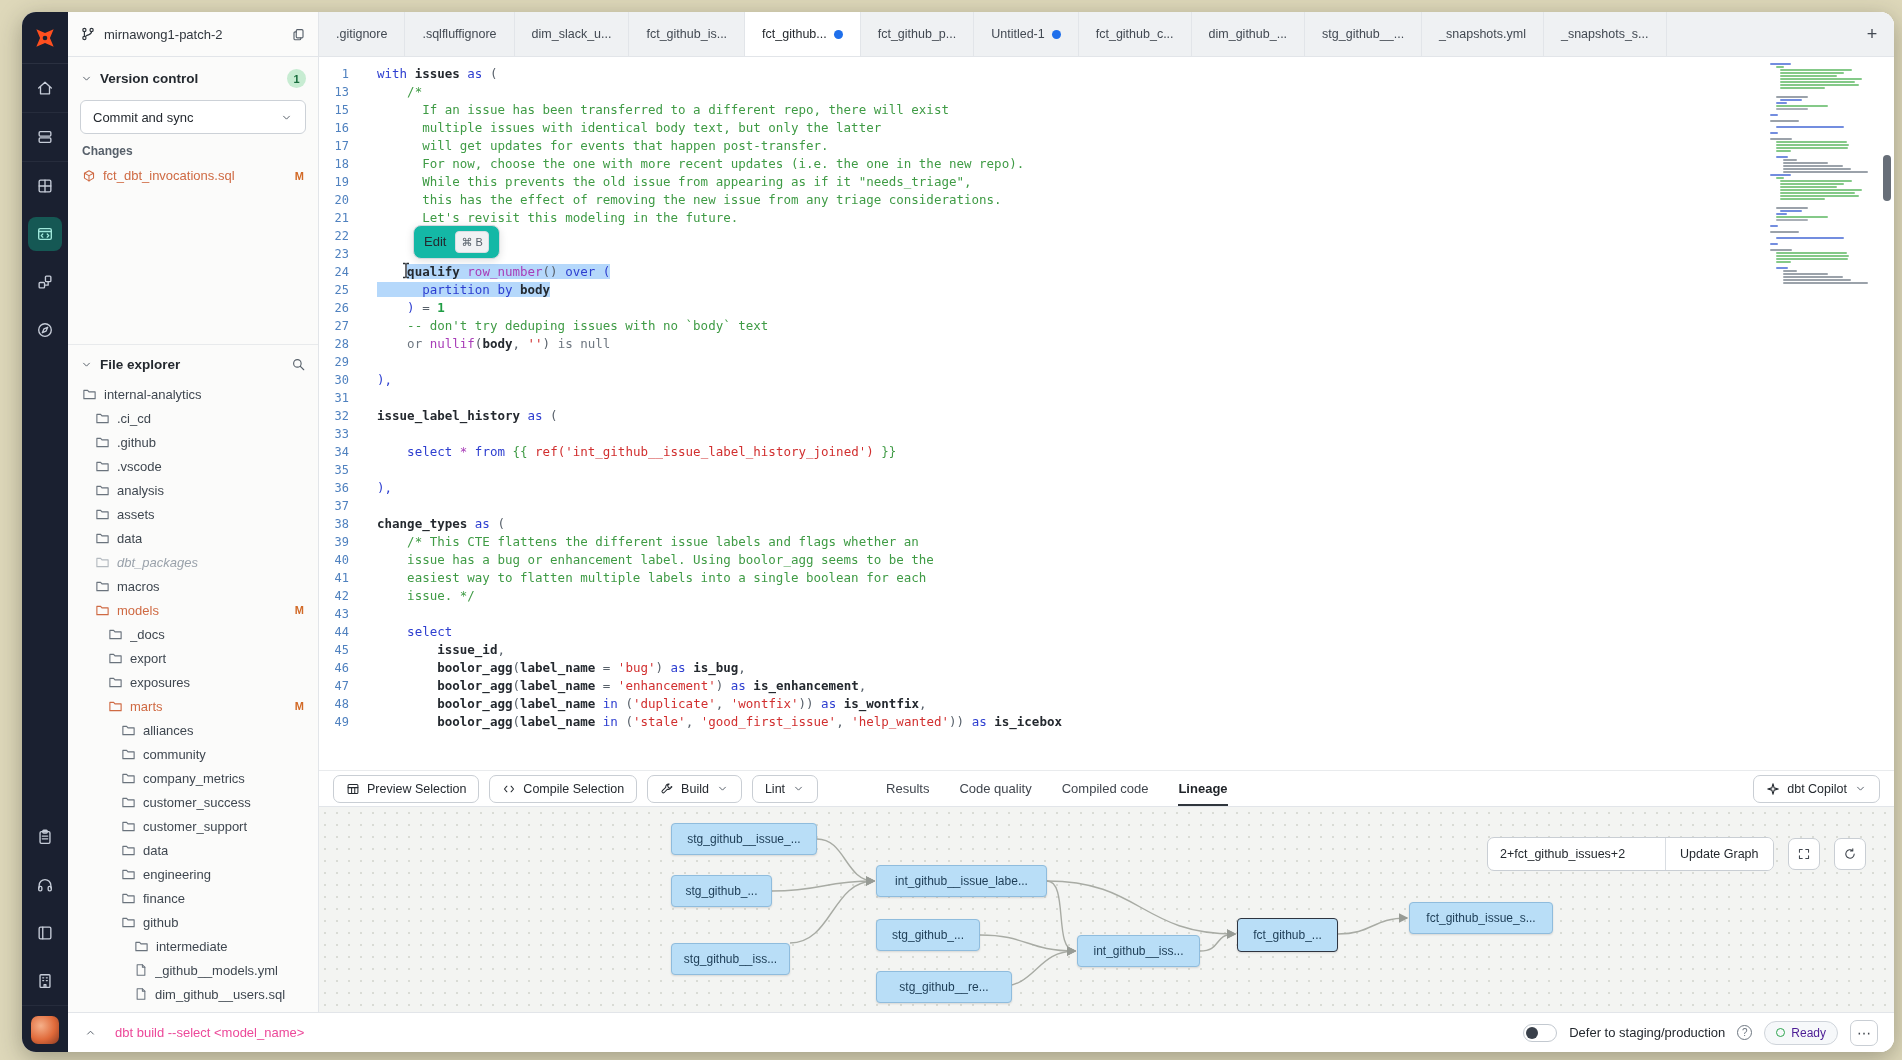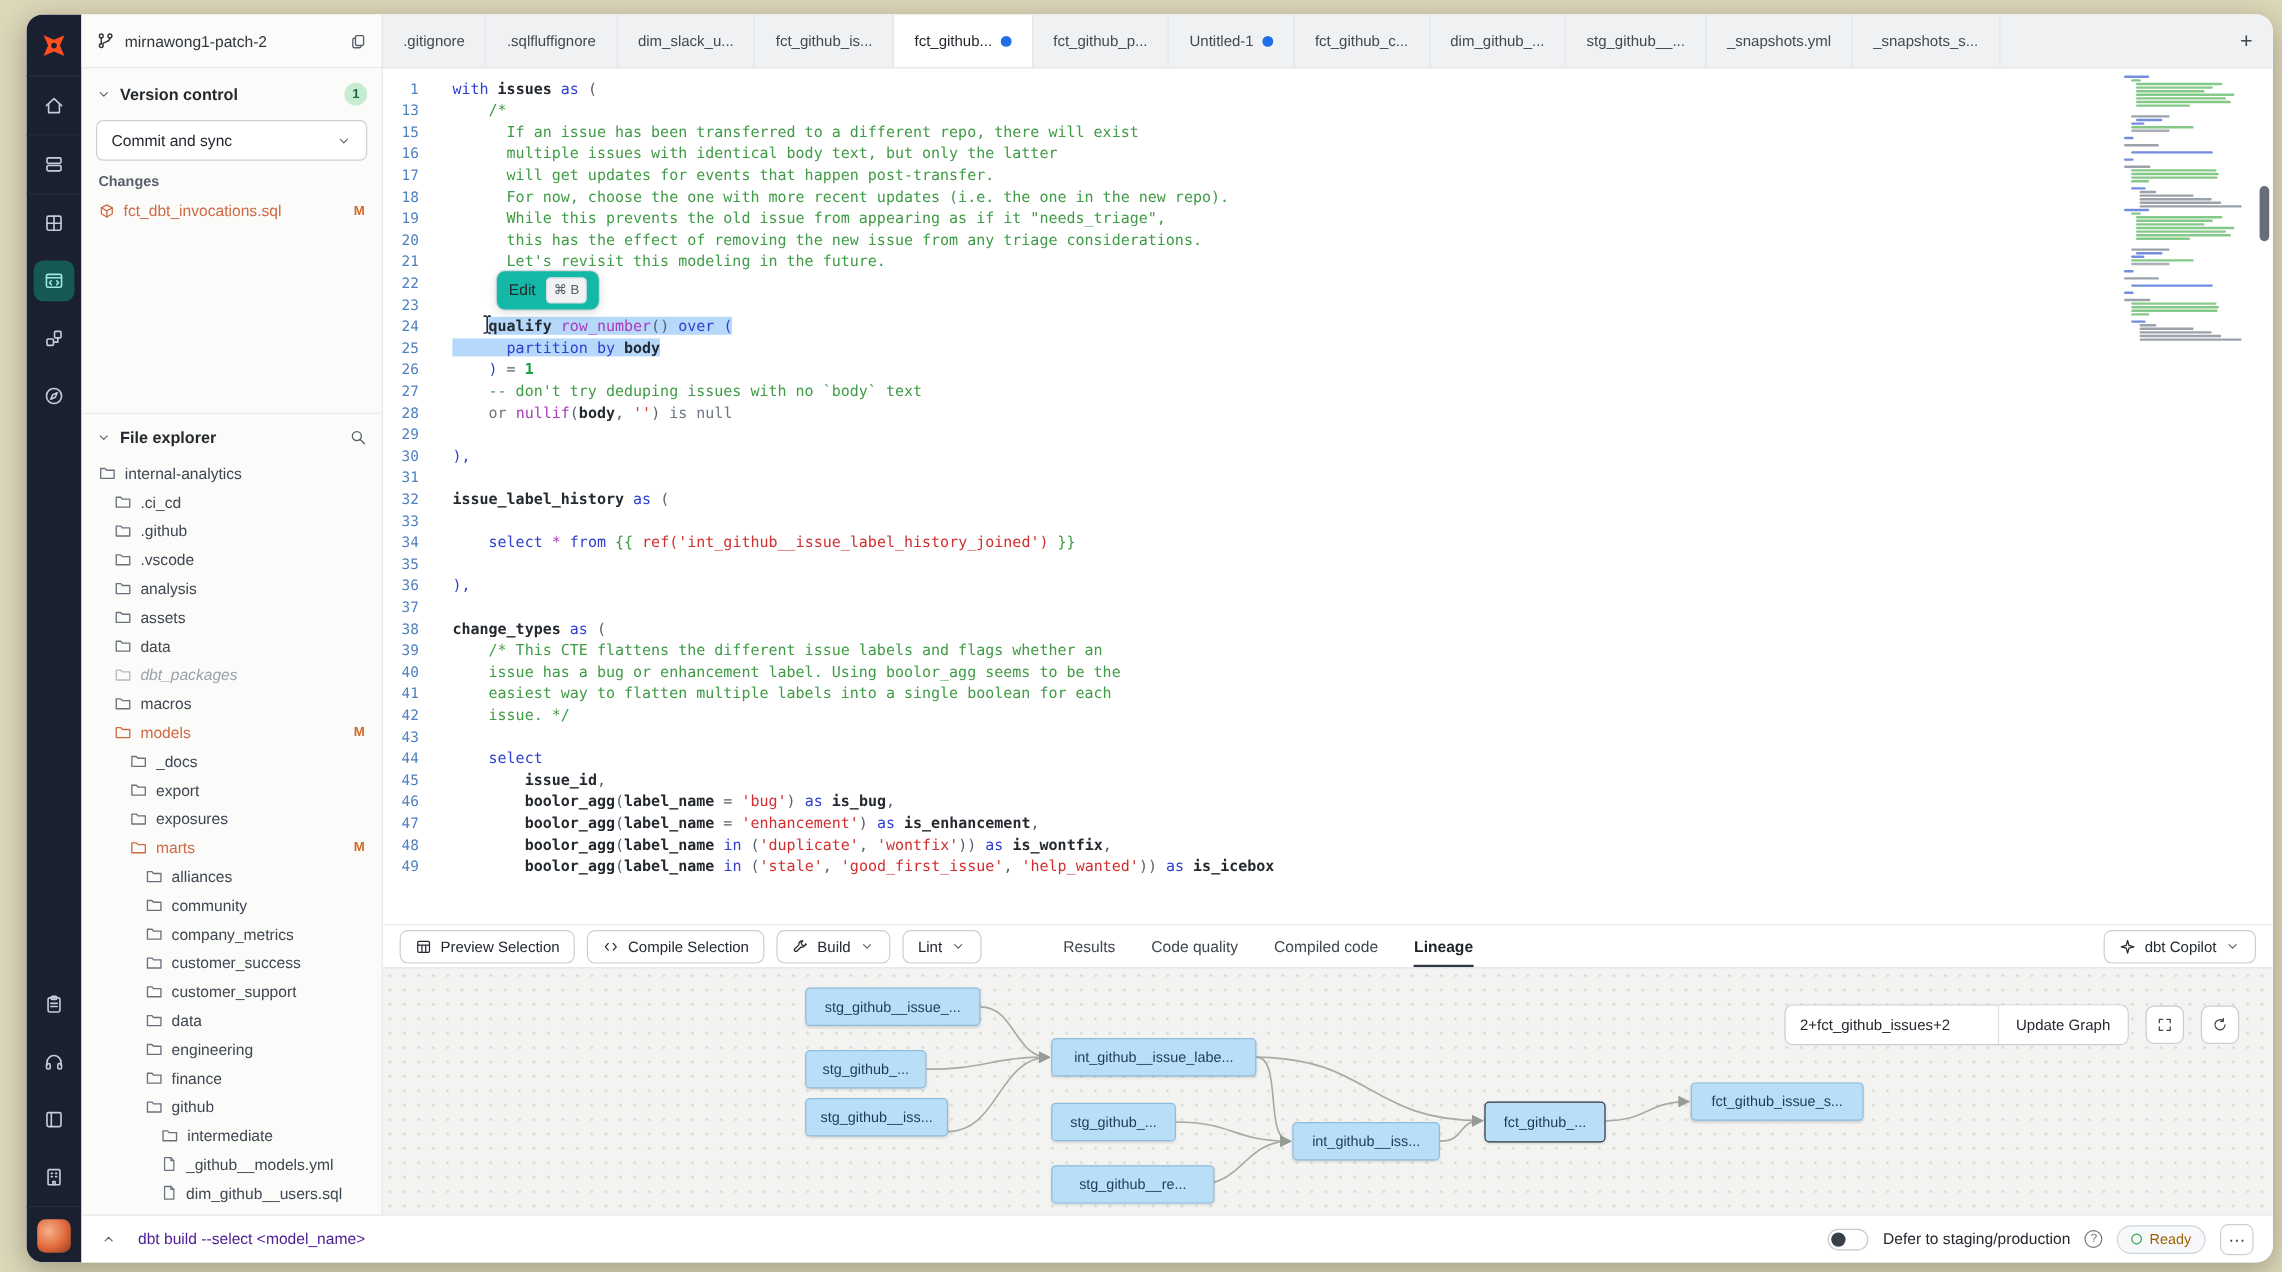--- a/index.html
+++ b/index.html
@@ -119,30 +119,30 @@
   .graph-combo { display:flex; background:#fff; border:1px solid #c9ced4; border-radius:7px; height:34px; align-items:center; overflow:hidden; }
   .graph-input { width:178px; padding:0 12px; font-size:12.5px; color:#24292f; border-right:1px solid #d9dde2; height:34px; display:flex; align-items:center; }
   .graph-update { padding:0 14px; font-size:12.5px; color:#24292f; height:34px; display:flex; align-items:center; background:#fff; border:none; font-family:inherit; }
   .sq-btn { width:32px; height:32px; background:#fff; border:1px solid #c9ced4; border-radius:7px;
             display:flex; align-items:center; justify-content:center; color:#40464e; }
 
   
   .statusbar { height:40px; flex:0 0 40px; display:flex; align-items:center; background:#fff;
                border-top:1px solid #e2e5e9; padding:0 16px; gap:12px; }
   .chev-up { color:#57606a; display:flex; }
-  .cmd { font-size:13px; color:#4c1d95; margin-left:6px; }
+  .cmd { font-size:13px; color:#ec4899; margin-left:6px; }
   .sb-right { margin-left:auto; display:flex; align-items:center; gap:12px; }
   .toggle { width:34px; height:18px; border-radius:9px; background:#fff; border:1px solid #c3c9d0; position:relative; }
   .toggle .knob { position:absolute; left:2px; top:2px; width:12px; height:12px; border-radius:50%; background:#39404a; }
   .defer { font-size:13px; color:#24292f; }
   .qcircle { width:15px; height:15px; border:1.3px solid #6e7781; border-radius:50%; color:#6e7781;
              font-size:10px; display:flex; align-items:center; justify-content:center; }
   .qcircle::after { content:"?"; }
   .ready { height:24px; border:1px solid #cfd4da; background:#f6f8fa; border-radius:12px; display:flex;
-           align-items:center; gap:6px; padding:0 11px; font-size:12px; color:#a16207; }
+           align-items:center; gap:6px; padding:0 11px; font-size:12px; color:#4c1d95; }
   .ready .ring { width:9px; height:9px; border:1.6px solid #2da44e; border-radius:50%; }
   .more-btn { width:28px; height:26px; border:1px solid #c9ced4; border-radius:7px; background:#fff;
               display:flex; align-items:center; justify-content:center; color:#40464e; font-size:14px; }
   .icon { display:inline-flex; align-items:center; justify-content:center; }
 </style>
 </head>
 <body>
 
 <div class="frame">
   <div class="app">
@@ -893,21 +893,21 @@
                 <path d="M728 74 C 750 74, 734 144, 756 144" fill="none" stroke="#a8aba4" stroke-width="1.4" marker-end="url(#arr)"></path>
                 <path d="M728 74 C 822 74, 822 127, 916 127" fill="none" stroke="#a8aba4" stroke-width="1.4" marker-end="url(#arr)"></path>
                 <path d="M661 128 C 708.5 128, 708.5 144, 756 144" fill="none" stroke="#a8aba4" stroke-width="1.4" marker-end="url(#arr)"></path>
                 <path d="M679 180 C 717.5 180, 717.5 144, 756 144" fill="none" stroke="#a8aba4" stroke-width="1.4" marker-end="url(#arr)"></path>
                 <path d="M881 144 C 903 144, 894 127, 916 127" fill="none" stroke="#a8aba4" stroke-width="1.4" marker-end="url(#arr)"></path>
                 <path d="M1019 127 C 1053.5 127, 1053.5 111, 1088 111" fill="none" stroke="#a8aba4" stroke-width="1.4" marker-end="url(#arr)"></path>
               </svg>
             <div id="nodes">
                 <div class="lnode" style="left: 352px; top: 16px; width: 146px;">stg_github__issue_...</div>
                 <div class="lnode" style="left: 352px; top: 68px; width: 101px;">stg_github_...</div>
-                <div class="lnode" style="left: 352px; top: 108px; width: 119px;">stg_github__iss...</div>
+                <div class="lnode" style="left: 352px; top: 136px; width: 119px;">stg_github__iss...</div>
                 <div class="lnode" style="left: 557px; top: 58px; width: 171px;">int_github__issue_labe...</div>
                 <div class="lnode" style="left: 557px; top: 112px; width: 104px;">stg_github_...</div>
                 <div class="lnode" style="left: 557px; top: 164px; width: 136px;">stg_github__re...</div>
                 <div class="lnode" style="left: 758px; top: 128px; width: 123px;">int_github__iss...</div>
                 <div class="lnode selected" style="left: 918px; top: 111px; width: 101px;">fct_github_...</div>
                 <div class="lnode" style="left: 1090px; top: 95px; width: 144px;">fct_github_issue_s...</div>
               </div>
             <div class="lineage-controls">
               <div class="graph-combo">
                 <div class="graph-input">2+fct_github_issues+2</div>

